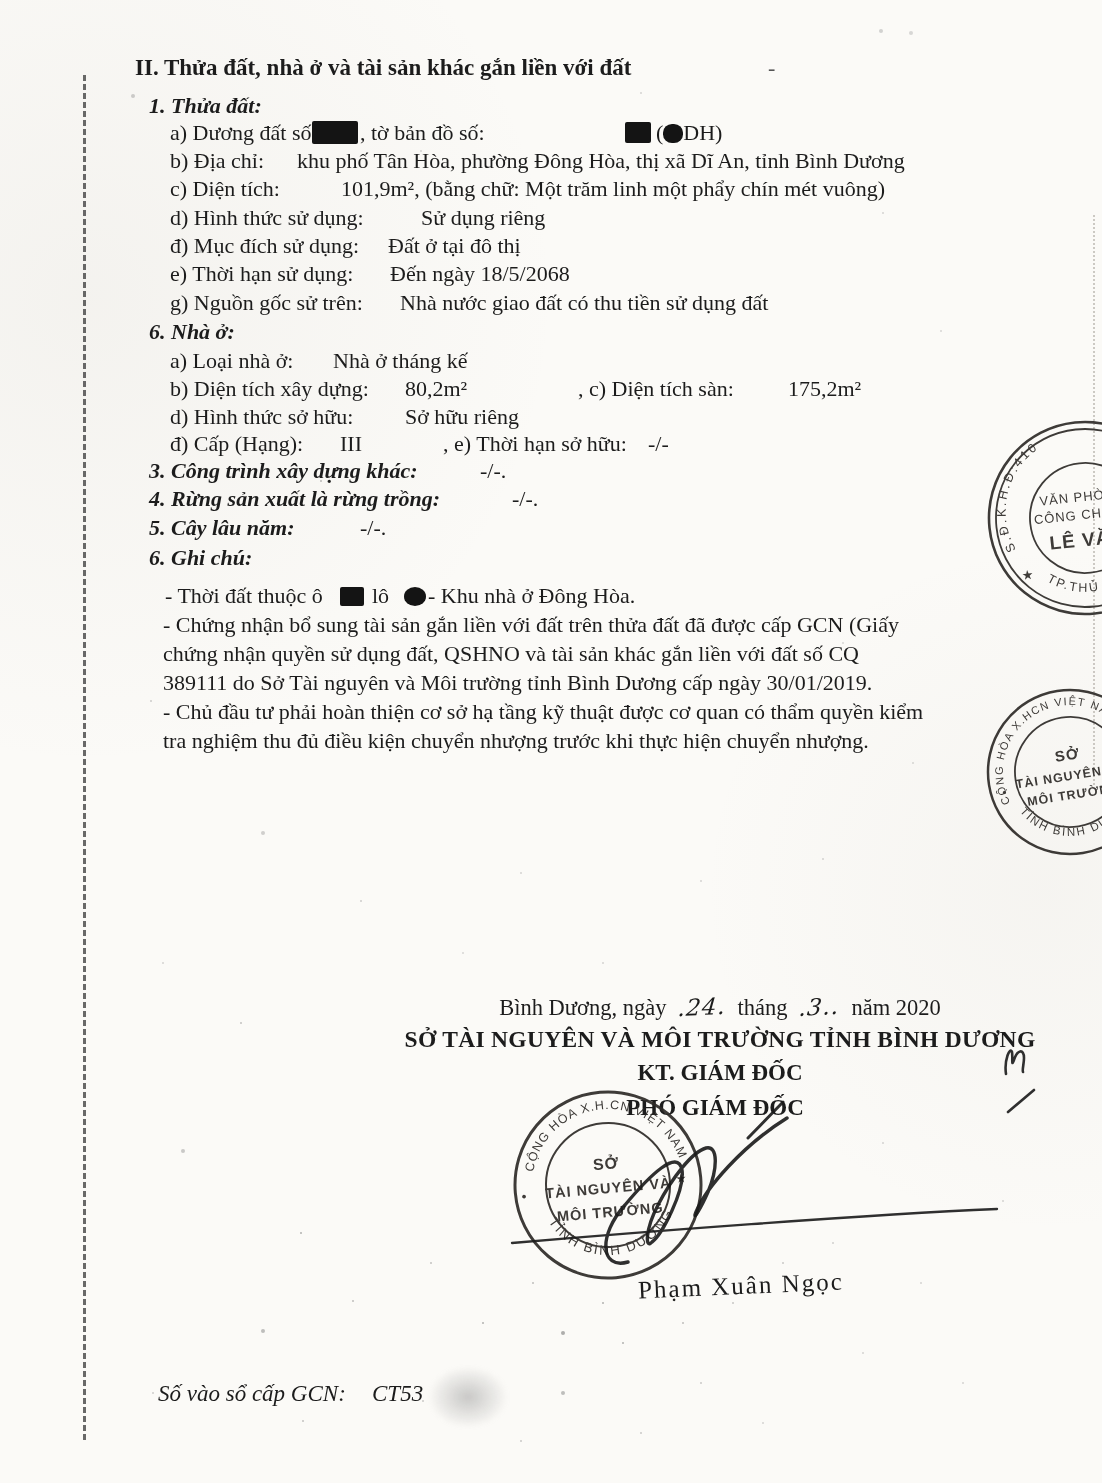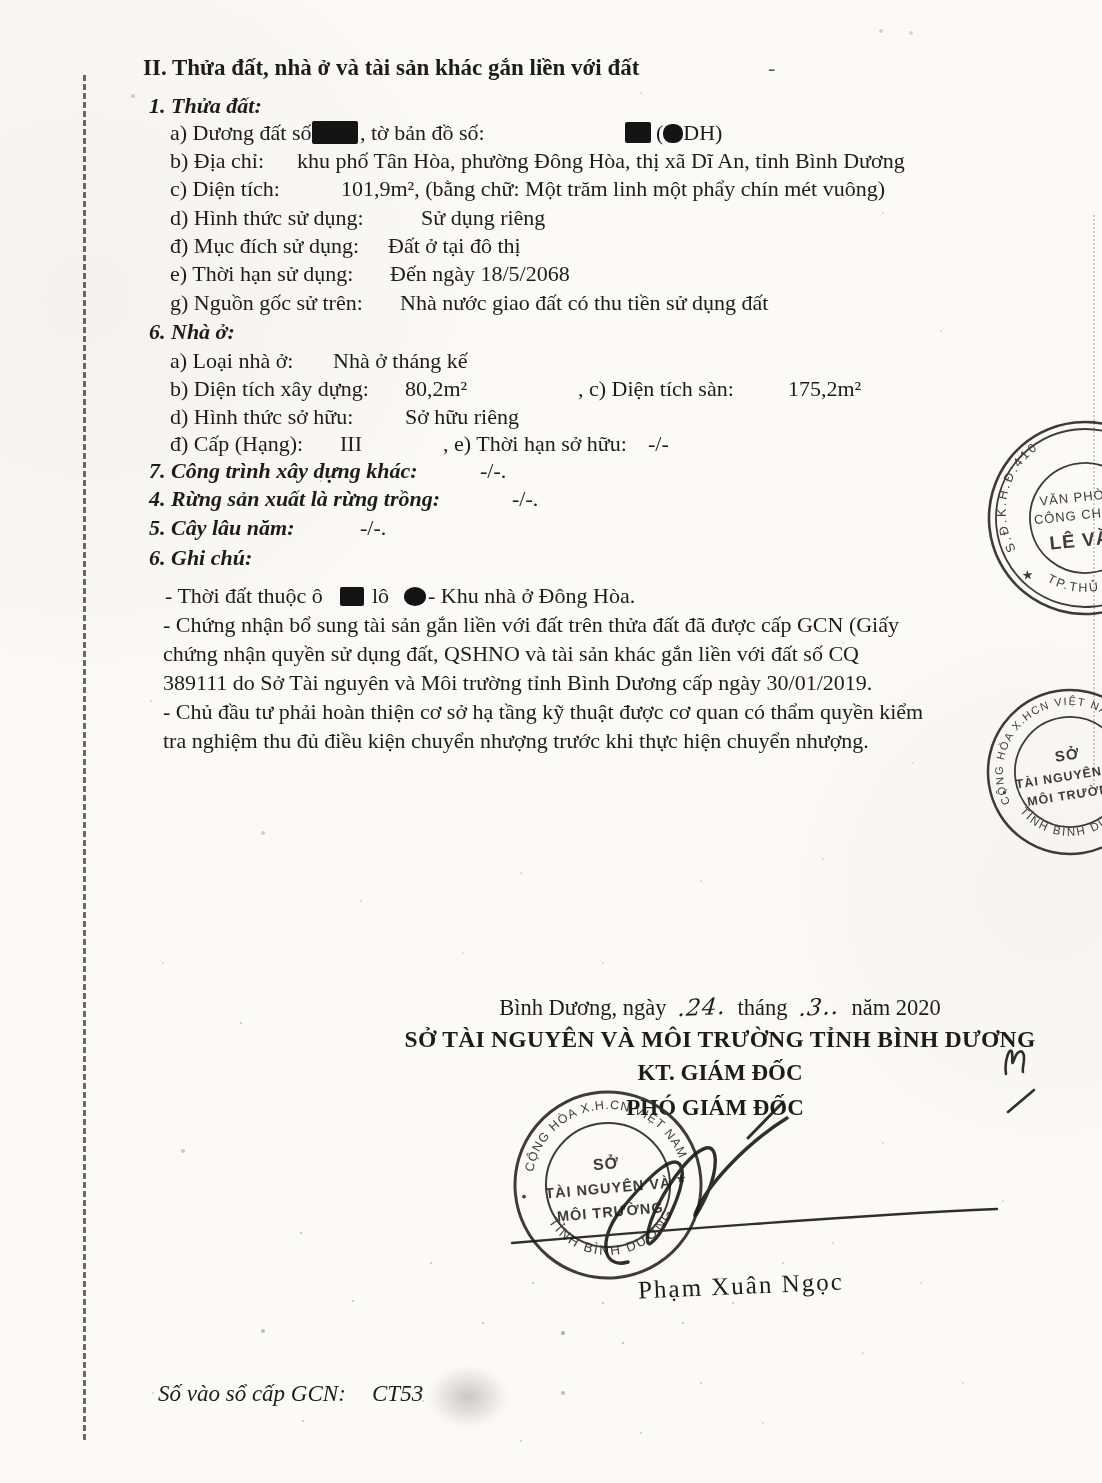--- a/index.html
+++ b/index.html
@@ -44,21 +44,21 @@
                   462px 952px 0 0 rgba(130,130,130,.3),  162px 962px 0 0 rgba(120,120,120,.3),
                   222px 562px 0 0 rgba(130,130,130,.3),  762px 742px 0 0 rgba(130,130,130,.3),
                   842px 642px 0 0 rgba(130,130,130,.3),  912px 762px 0 0 rgba(130,130,130,.3),
                   132px 95px 0 1px rgba(120,120,120,.35),190px 98px 0 0 rgba(120,120,120,.35),
                   880px 30px 0 1px rgba(150,150,150,.4), 910px 32px 0 1px rgba(150,150,150,.35),
                   152px 1392px 0 0 rgba(120,120,120,.35);}
   
   .ln { position:absolute; left:0; width:1102px; height:30px; font-size:22px;
         white-space:nowrap; line-height:28px; }
   .ln > span, .ln > b { position:absolute; top:0; }
-  .bold   { font-weight:bold;margin-left:8px; }
+  .bold   { font-weight:bold; }
   .bi     { font-weight:bold; font-style:italic; }
   .redact { position:absolute; background:#141414; border-radius:2px; }
   .blob   { display:inline-block; background:#141414; border-radius:45%; vertical-align:-3px; }
   .paren-grp > span { position:static; }
   
   .sig-date { position:absolute; left:460px; top:994px; width:520px; text-align:center;
               font-size:22.5px; white-space:nowrap; }
   .hand { font-family:"DejaVu Serif", serif; font-style:italic; display:inline-block;
           transform:skewX(-8deg) rotate(-3deg); font-size:23px; letter-spacing:1px; padding:0 6px;}
   .sig-dept { position:absolute; left:390px; top:1026px; width:660px; text-align:center;
@@ -146,21 +146,21 @@
     <span style="left:405px">Sở hữu riêng</span>
   </div>
   <div class="ln" style="top:430px">
     <span style="left:170px">đ) Cấp (Hạng):</span>
     <span style="left:340px">III</span>
     <span style="left:443px">, e) Thời hạn sở hữu:</span>
     <span style="left:648px">-/-</span>
   </div>
 
   <div class="ln" style="top:457px">
-    <span class="bi" style="left:149px">7. Công trình xây dựng khác:</span>
+    <span class="bi" style="left:149px">3. Công trình xây dựng khác:</span>
     <span style="left:480px">-/-.</span>
   </div>
   <div class="ln" style="top:485px">
     <span class="bi" style="left:149px">4. Rừng sản xuất là rừng trồng:</span>
     <span style="left:512px">-/-.</span>
   </div>
   <div class="ln" style="top:514px">
     <span class="bi" style="left:149px">5. Cây lâu năm:</span>
     <span style="left:360px">-/-.</span>
   </div>

